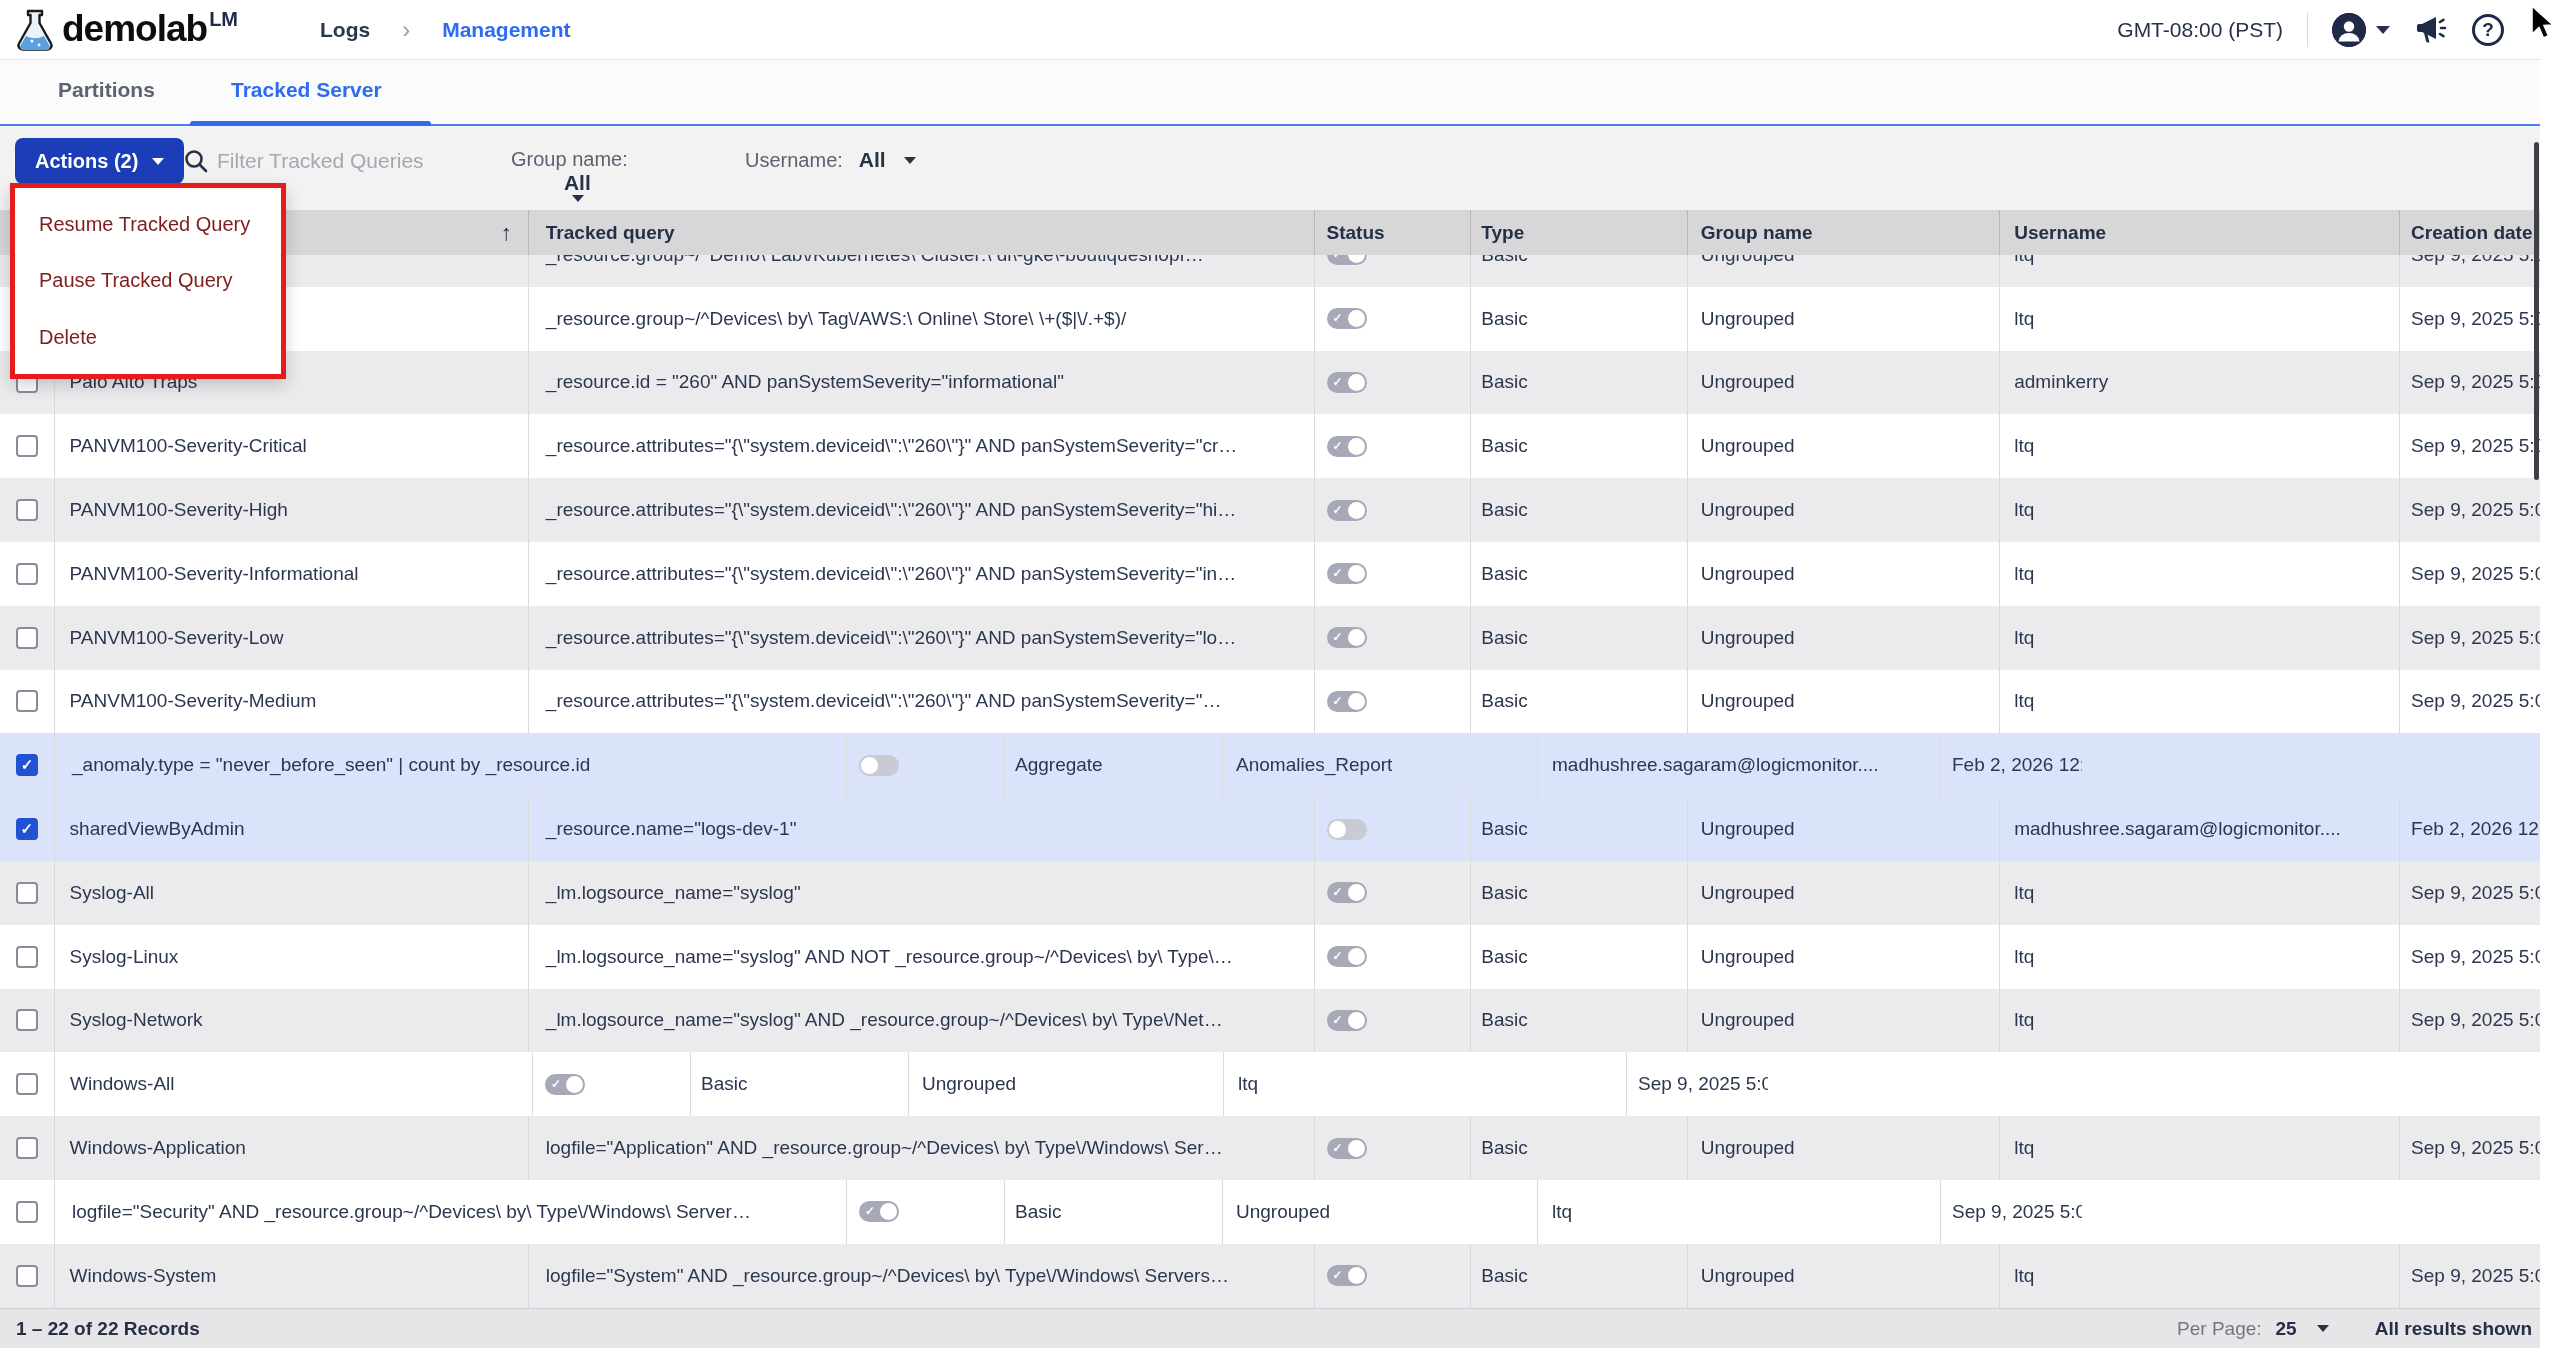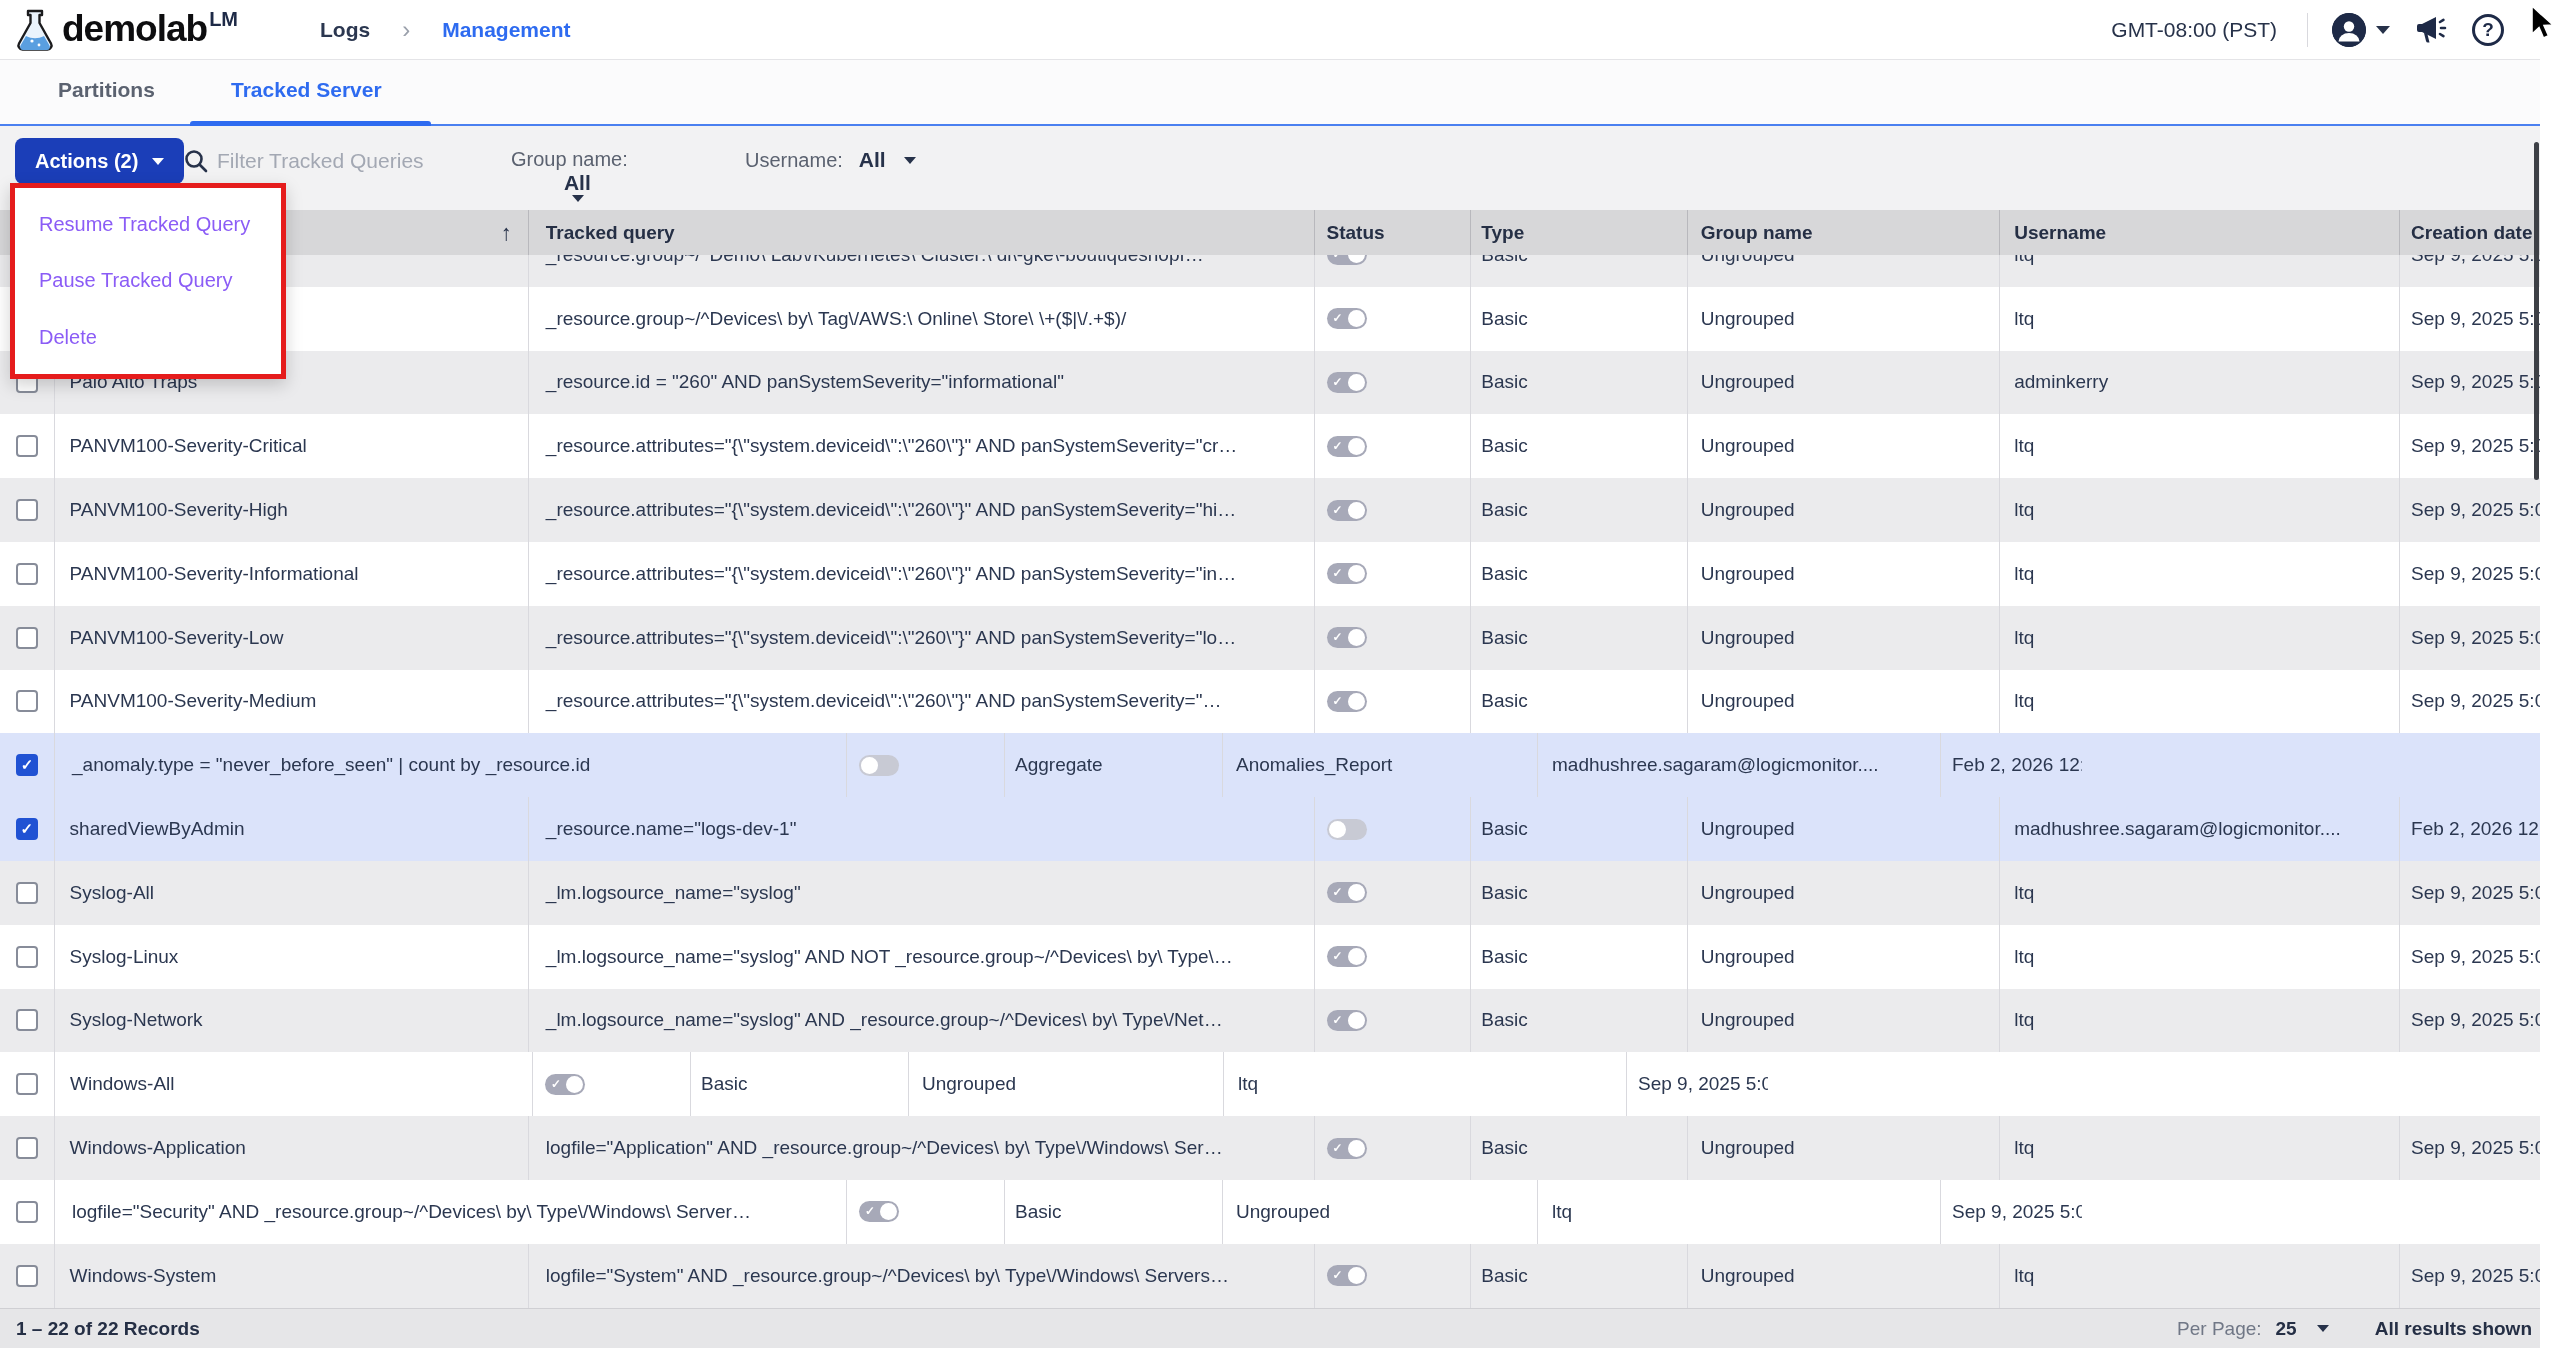--- a/index.html
+++ b/index.html
@@ -13,21 +13,21 @@
           display:flex;align-items:center;}
   .logo{display:flex;align-items:flex-start;margin-left:14px;}
   .logo-flask{width:42px;height:46px;margin-top:2px;}
   .logo-text{font-size:37px;font-weight:800;color:#0d0d0f;letter-spacing:-1px;line-height:46px;margin-left:6px;}
   .logo-sup{font-size:20px;font-weight:800;color:#1e2a47;margin-top:2px;margin-left:2px;}
   .breadcrumb{position:absolute;left:320px;top:0;height:60px;display:flex;align-items:center;font-size:21px;gap:16px;}
   .crumb-logs{font-weight:700;color:#2b3750;}
   .crumb-sep{color:#9aa0ab;font-size:24px;margin:0 16px;font-weight:400;}
   .crumb-current{font-weight:700;color:#2e6bf0;}
   .top-right{position:absolute;right:12px;top:0;height:60px;display:flex;align-items:center;}
-  .tz{font-size:21px;color:#27324a;margin-right:30px;}
+  .tz{font-size:21px;color:#27324a;margin-right:24px;}
   .top-divider{width:1px;height:34px;background:#d9d9de;margin-right:24px;}
   .avatar{width:34px;height:34px;border-radius:50%;overflow:hidden;background:#1e2a47;position:relative;}
   .avatar svg{display:block;}
   .avatar-caret{margin:0 26px 0 10px;}
   .caret{width:0;height:0;border-left:7px solid transparent;border-right:7px solid transparent;
          border-top:8px solid #27324a;display:inline-block;}
   .icon-btn{margin-right:24px;display:flex;align-items:center;}
   .help-circle{width:32px;height:32px;border-radius:50%;border:3px solid #1e2a47;display:flex;
                align-items:center;justify-content:center;font-size:19px;font-weight:800;color:#1e2a47;}
 
@@ -115,21 +115,21 @@
   .footer-right{margin-left:auto;display:flex;align-items:center;margin-right:8px;}
   .perpage-label{font-size:19px;color:#707786;}
   .perpage-value{font-size:19px;font-weight:700;color:#252f45;margin-left:14px;}
   .footer-right .caret{margin-left:20px;border-left-width:6px;border-right-width:6px;border-top-width:7px;}
   .results-note{font-size:19px;font-weight:700;color:#252f45;margin-left:46px;}
 
   
   .actions-menu{position:absolute;left:10px;top:183px;width:276px;height:196px;background:#fff;
                 border:5px solid #e51c1c;z-index:50;box-shadow:0 6px 16px rgba(0,0,0,0.18);
                 display:flex;flex-direction:column;justify-content:space-around;padding:8px 0;}
-  .menu-item{font-size:20px;color:#8b5cf6;padding-left:24px;font-weight:500;}
+  .menu-item{font-size:20px;color:#7f1d1d;padding-left:24px;font-weight:500;}
 
   
   .scroll-thumb{position:absolute;right:1px;top:142px;width:5px;height:338px;background:#3d4046;
                 border-radius:3px;z-index:60;}
   .cursor{position:absolute;left:2524px;top:4px;z-index:100;}
 </style>
 </head>
 <body>
 
 <div class="app">

